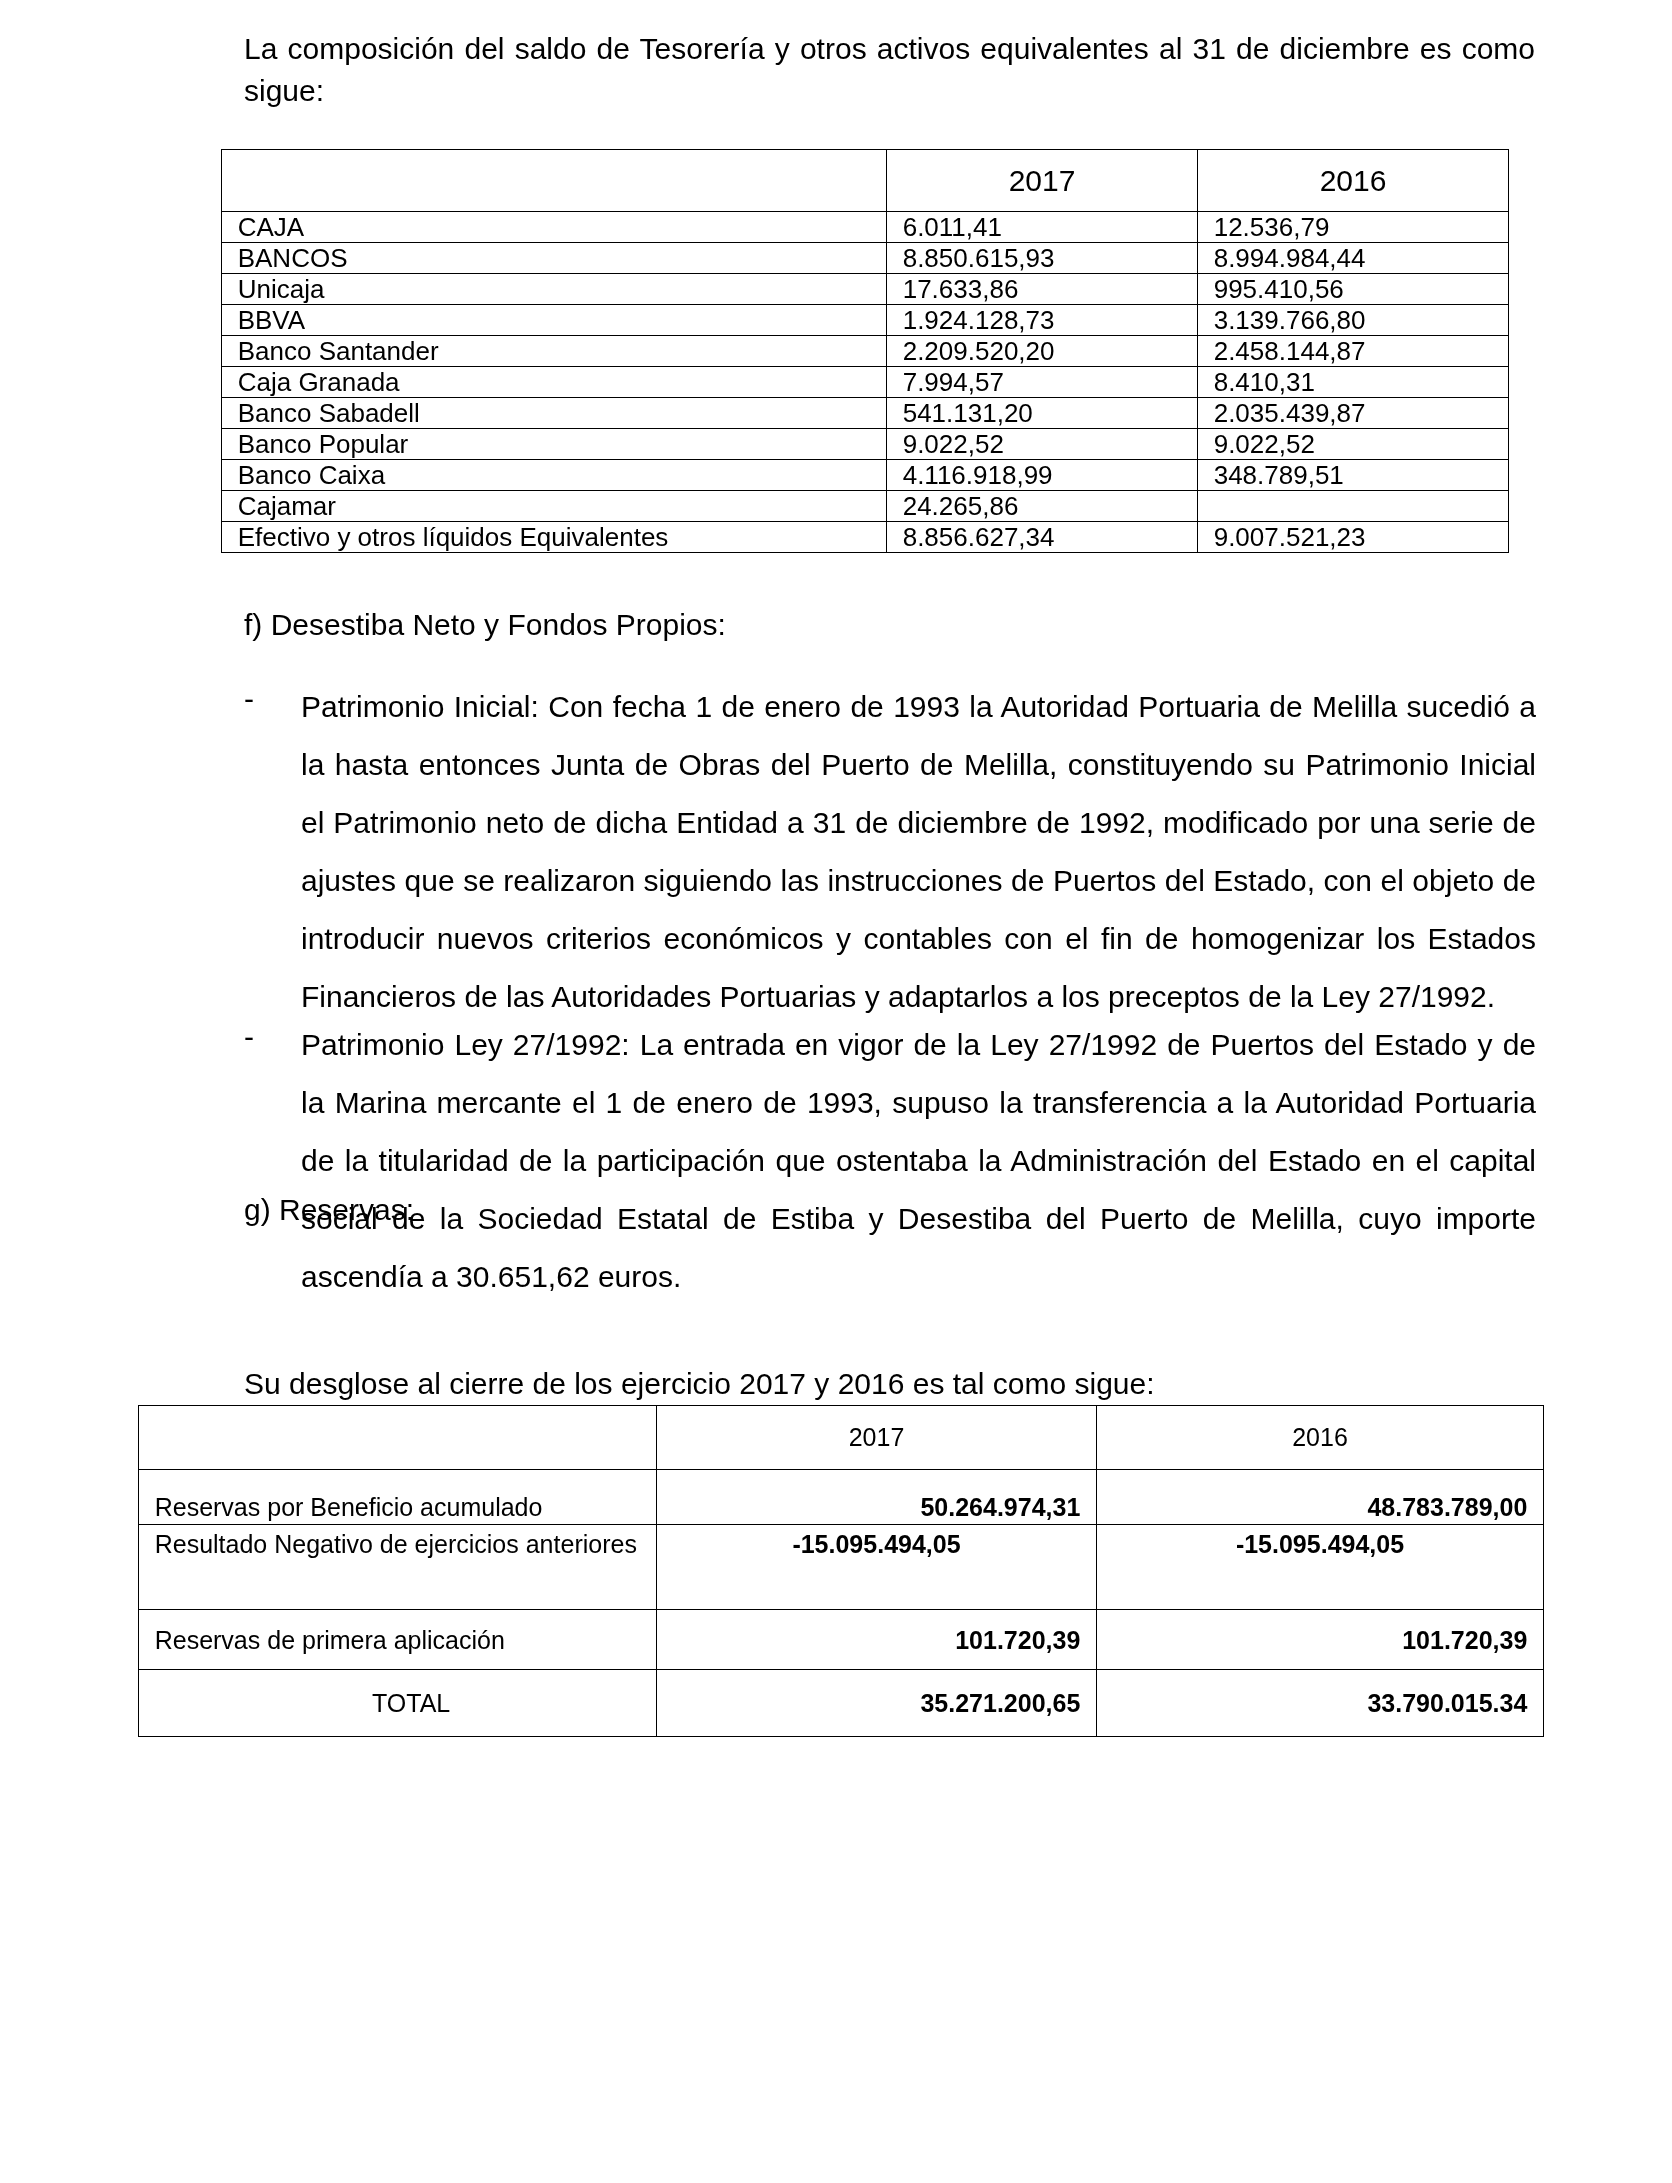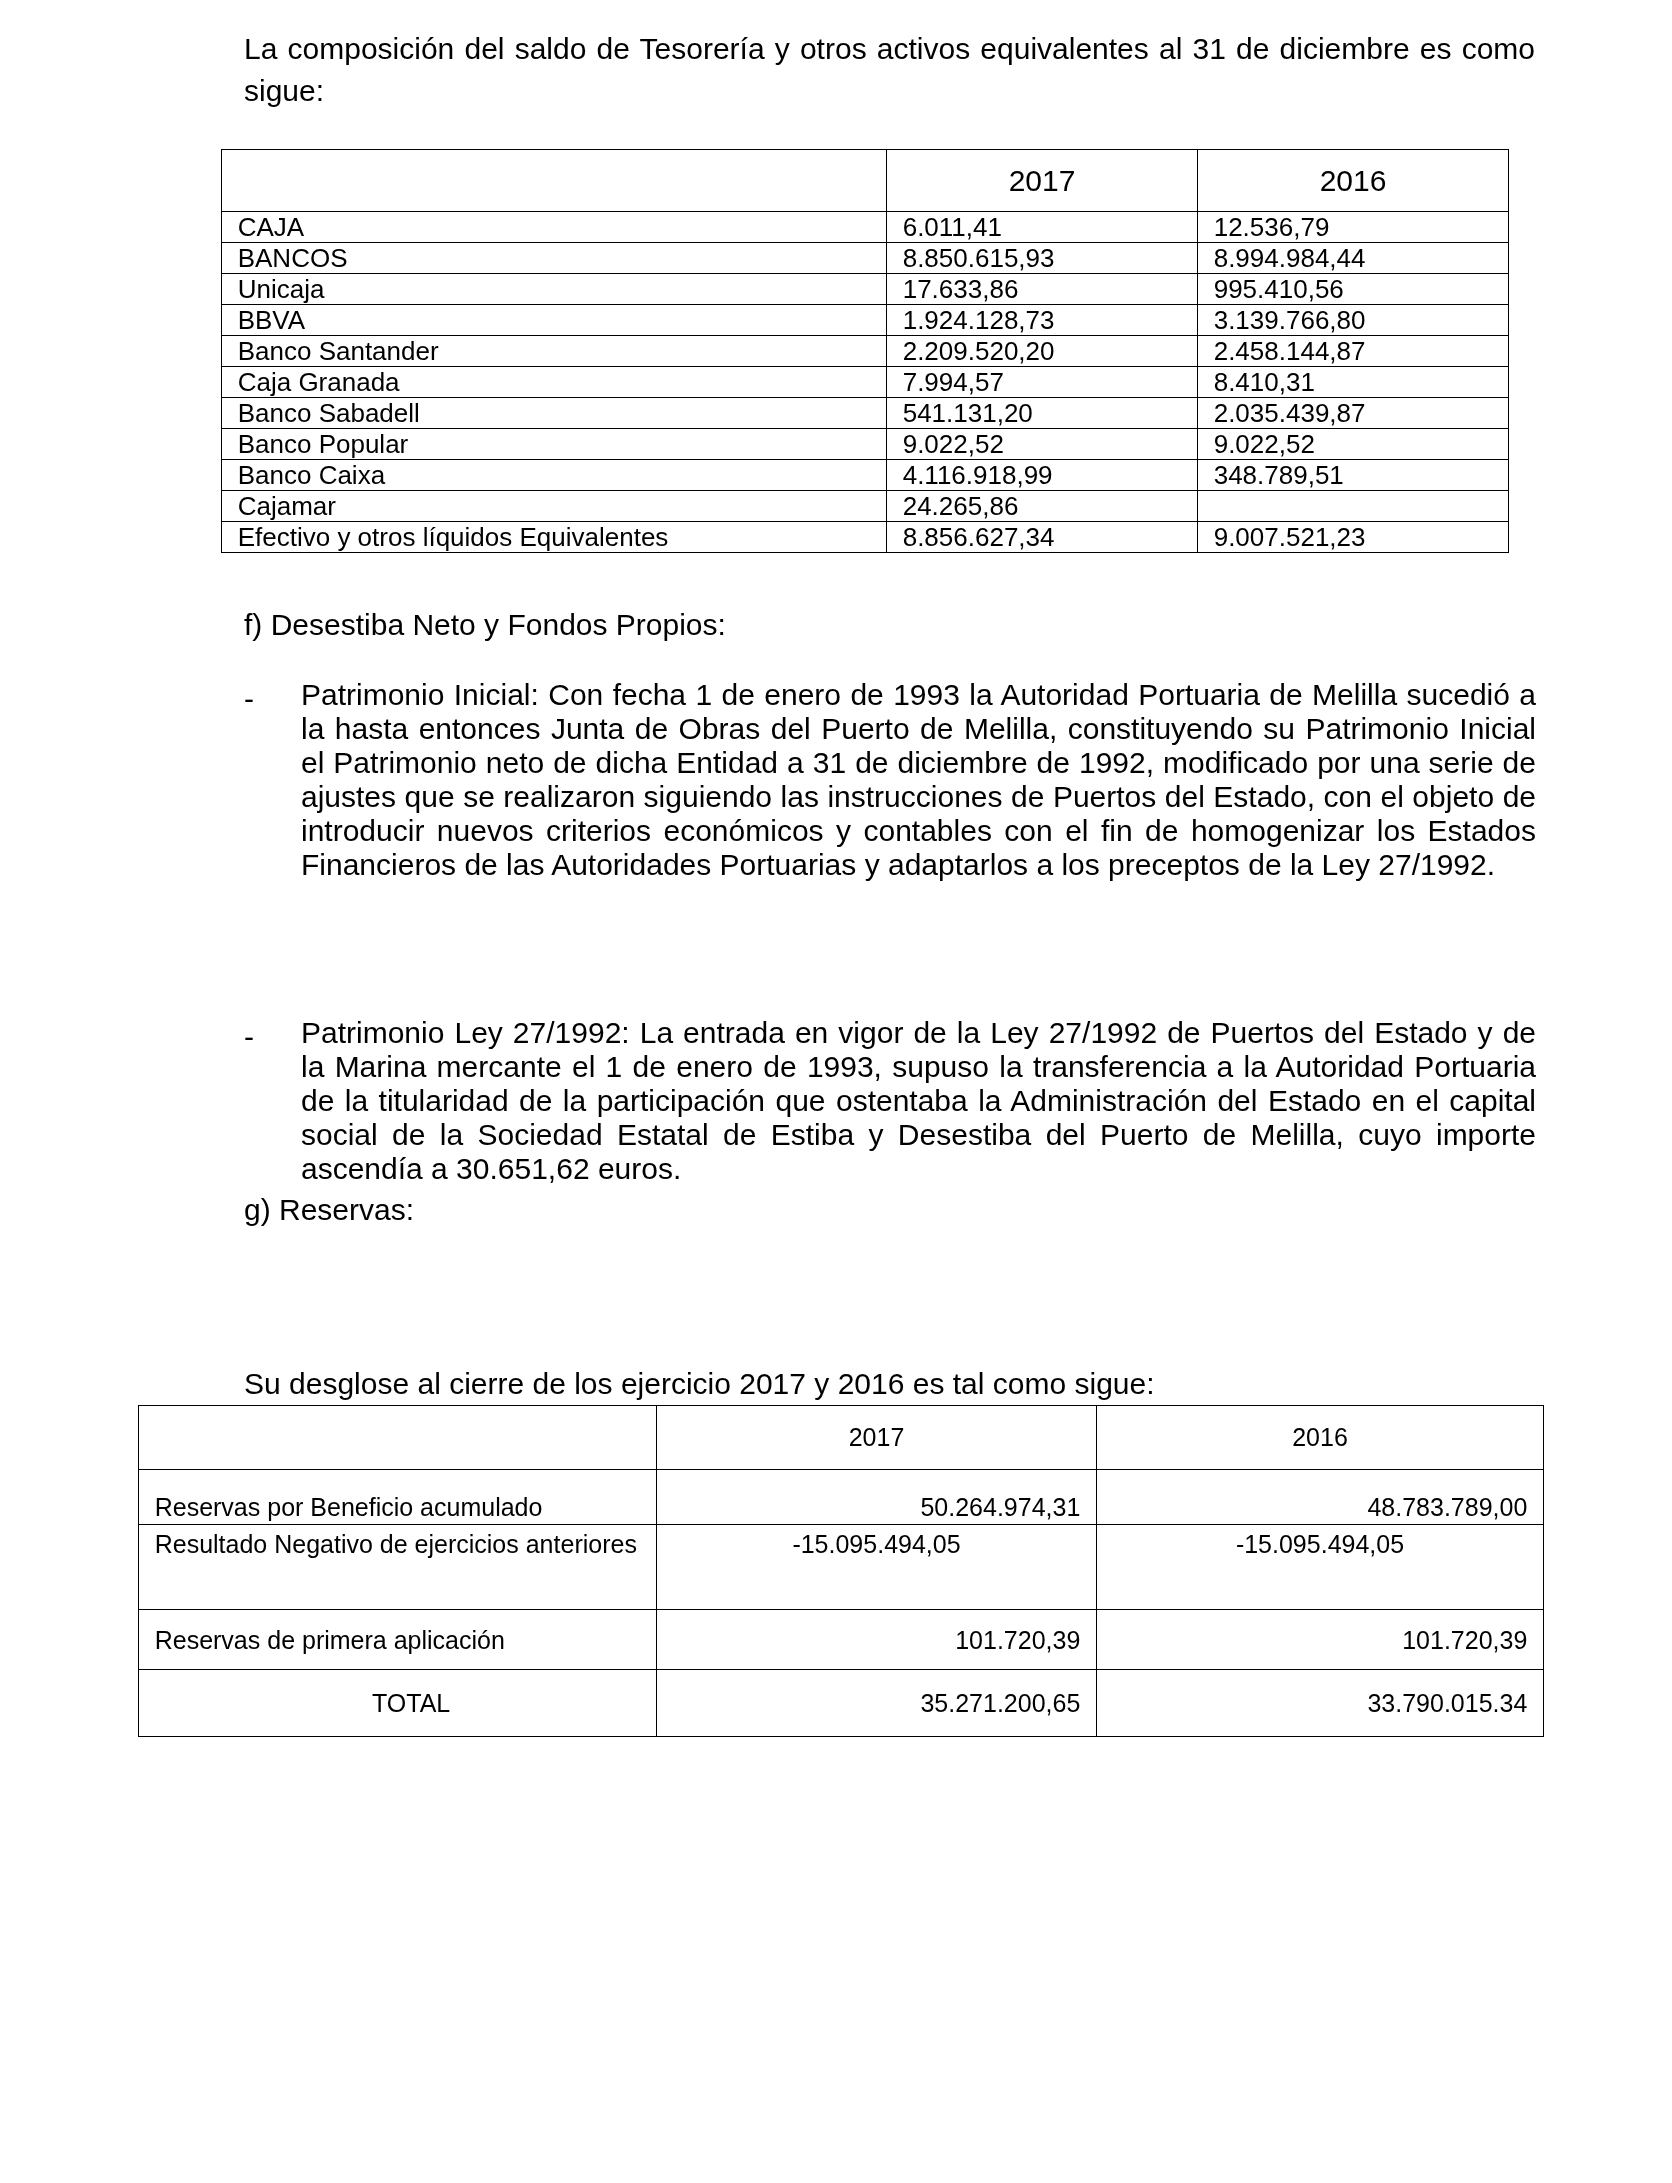--- a/index.html
+++ b/index.html
@@ -8,40 +8,40 @@
     font-family: "Liberation Sans", sans-serif; color: #000;
   }
   .p {
     position: absolute; left: 244px; width: 1291px;
     font-size: 30px; line-height: 42px; margin: 0;
   }
   .justify { text-align: justify; text-align-last: left; }
   .bullet { position: absolute; left: 244px; width: 1291px; }
   .bullet .dash { position: absolute; left: 0; top: 0; font-size: 30px; line-height: 42px; }
   .bullet .btext {
-    position: absolute; left: 57px; width: 1235px; font-size: 30px; line-height: 34px;
+    position: absolute; left: 57px; width: 1235px; font-size: 30px; line-height: 58px;
     text-align: justify; text-align-last: left;
   }
 
   
   table { border-collapse: collapse; position: absolute; table-layout: fixed; }
   #t1 { left: 221px; top: 149px; width: 1287px; font-size: 26px; }
   #t1 td, #t1 th { border: 1.6px solid #000; padding: 0 15.7px; font-weight: normal; white-space: nowrap; }
   #t1 th { height: 61px; font-size: 30px; text-align: center; }
   #t1 td { height: 30px; line-height: 30px; }
   #t1 td.num { }
   #t1 col.c1 { width: 665px; } #t1 col.c2 { width: 311px; } #t1 col.c3 { width: 311px; }
 
   
   #t2 { left: 138px; top: 1405px; width: 1405px; font-size: 25px; }
   #t2 td, #t2 th { border: 1.6px solid #000; padding: 0 15.7px; font-weight: normal; }
   #t2 th { height: 63px; text-align: center; font-size: 25px; }
   #t2 col.c1 { width: 518px; } #t2 col.c2 { width: 440px; } #t2 col.c3 { width: 447px; }
   #t2 td { line-height: 30px; }
-  #t2 td.num { text-align: right; }
+  #t2 td.num { text-align: right; font-weight: bold; }
   #t2 tr.r1 td { height: 52px; vertical-align: bottom; padding-bottom: 1.6px; }
   #t2 tr.r2 td { height: 80px; vertical-align: top; padding-top: 4.7px; text-align: center; }
   #t2 tr.r2 td.lbl { text-align: justify; text-align-last: left; }
   #t2 tr.r3 td { height: 59px; vertical-align: middle; }
   #t2 tr.r4 td { height: 66px; vertical-align: middle; padding-left: 43px; }
   #t2 td.center { text-align: center; }
 </style>
 </head>
 <body>
 

